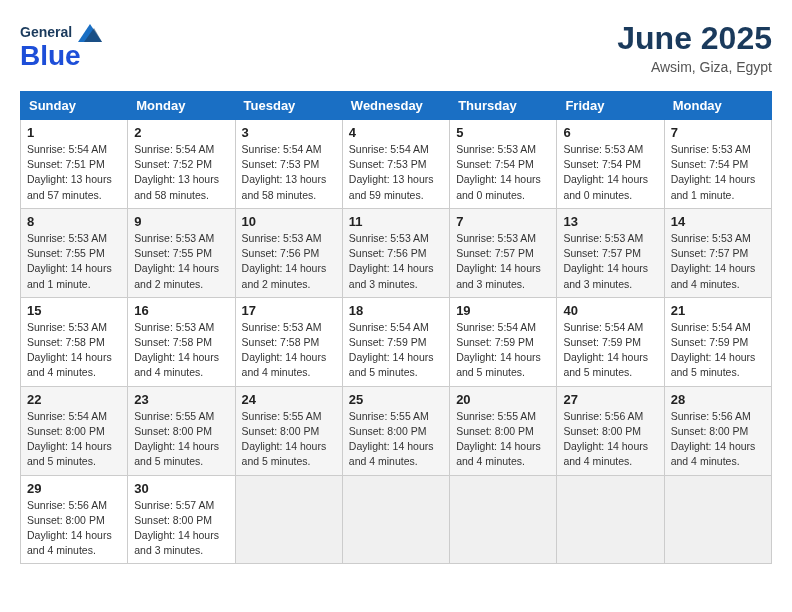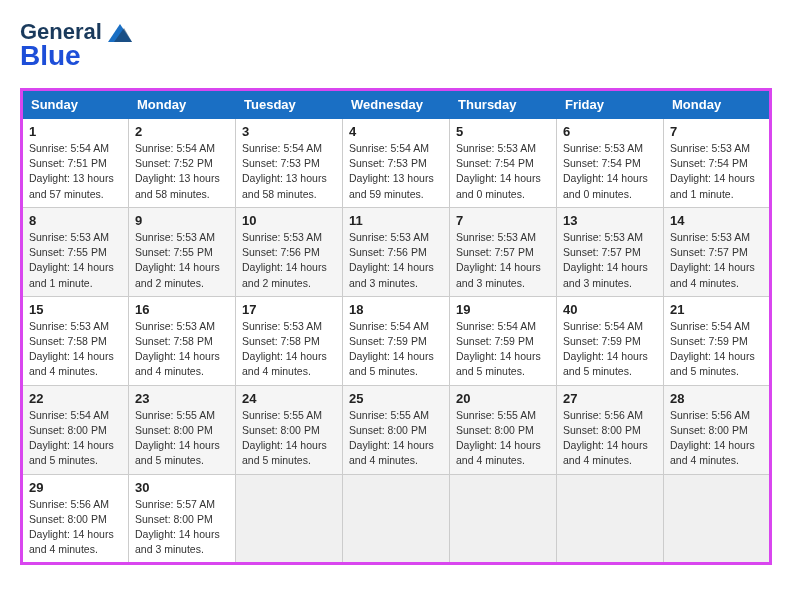--- a/index.html
+++ b/index.html
@@ -17,21 +17,21 @@
       margin-bottom: 16px;
     }
     .logo {
       display: flex;
       flex-direction: column;
       align-items: flex-start;
     }
     .logo-text {
       display: flex;
       align-items: center;
-      font-size: 22px;
+      font-size: 14px;
       font-weight: bold;
       color: #1a3a5c;
       line-height: 1;
     }
     .logo-general { color: #1a3a5c; }
     .logo-icon {
       width: 28px;
       height: 24px;
       margin-left: 2px;
     }
@@ -44,21 +44,21 @@
       color: #1a3a5c;
     }
     .location {
       font-size: 14px;
       color: #555;
       margin-top: 2px;
     }
     .calendar {
       width: 100%;
       border-collapse: collapse;
-      border: 3px solid #d946ef;
+      border: 1px solid #d946ef;
     }
     .calendar th {
       background-color: #1a6fc4;
       color: #fff;
       font-size: 13px;
       font-weight: bold;
       padding: 6px 8px;
       text-align: left;
       border: 1px solid #1a6fc4;
     }
@@ -96,20 +96,24 @@
   <div class="logo">
     <div class="logo-text">
       <span class="logo-general">General</span>
       <svg class="logo-icon" viewBox="0 0 28 24" xmlns="http://www.w3.org/2000/svg">
         <polygon points="4,22 16,4 28,22" fill="#1a6fc4"></polygon>
         <polygon points="10,22 20,8 28,22" fill="#1a3a5c" opacity="0.6"></polygon>
       </svg>
     </div>
     <div style="font-size:28px;font-weight:bold;color:#1d4ed8;margin-top:-4px;">Blue</div>
   </div>
+  <div class="title-block">
+    <div class="month-title">June 2025</div>
+    <div class="location">Awsim, Giza, Egypt</div>
+  </div>
 </div>
 
 <table class="calendar">
   <thead>
     <tr id="weekday-header">
     <th>Sunday</th>
         <th>Monday</th>
         <th>Tuesday</th>
         <th>Wednesday</th>
         <th>Thursday</th>

